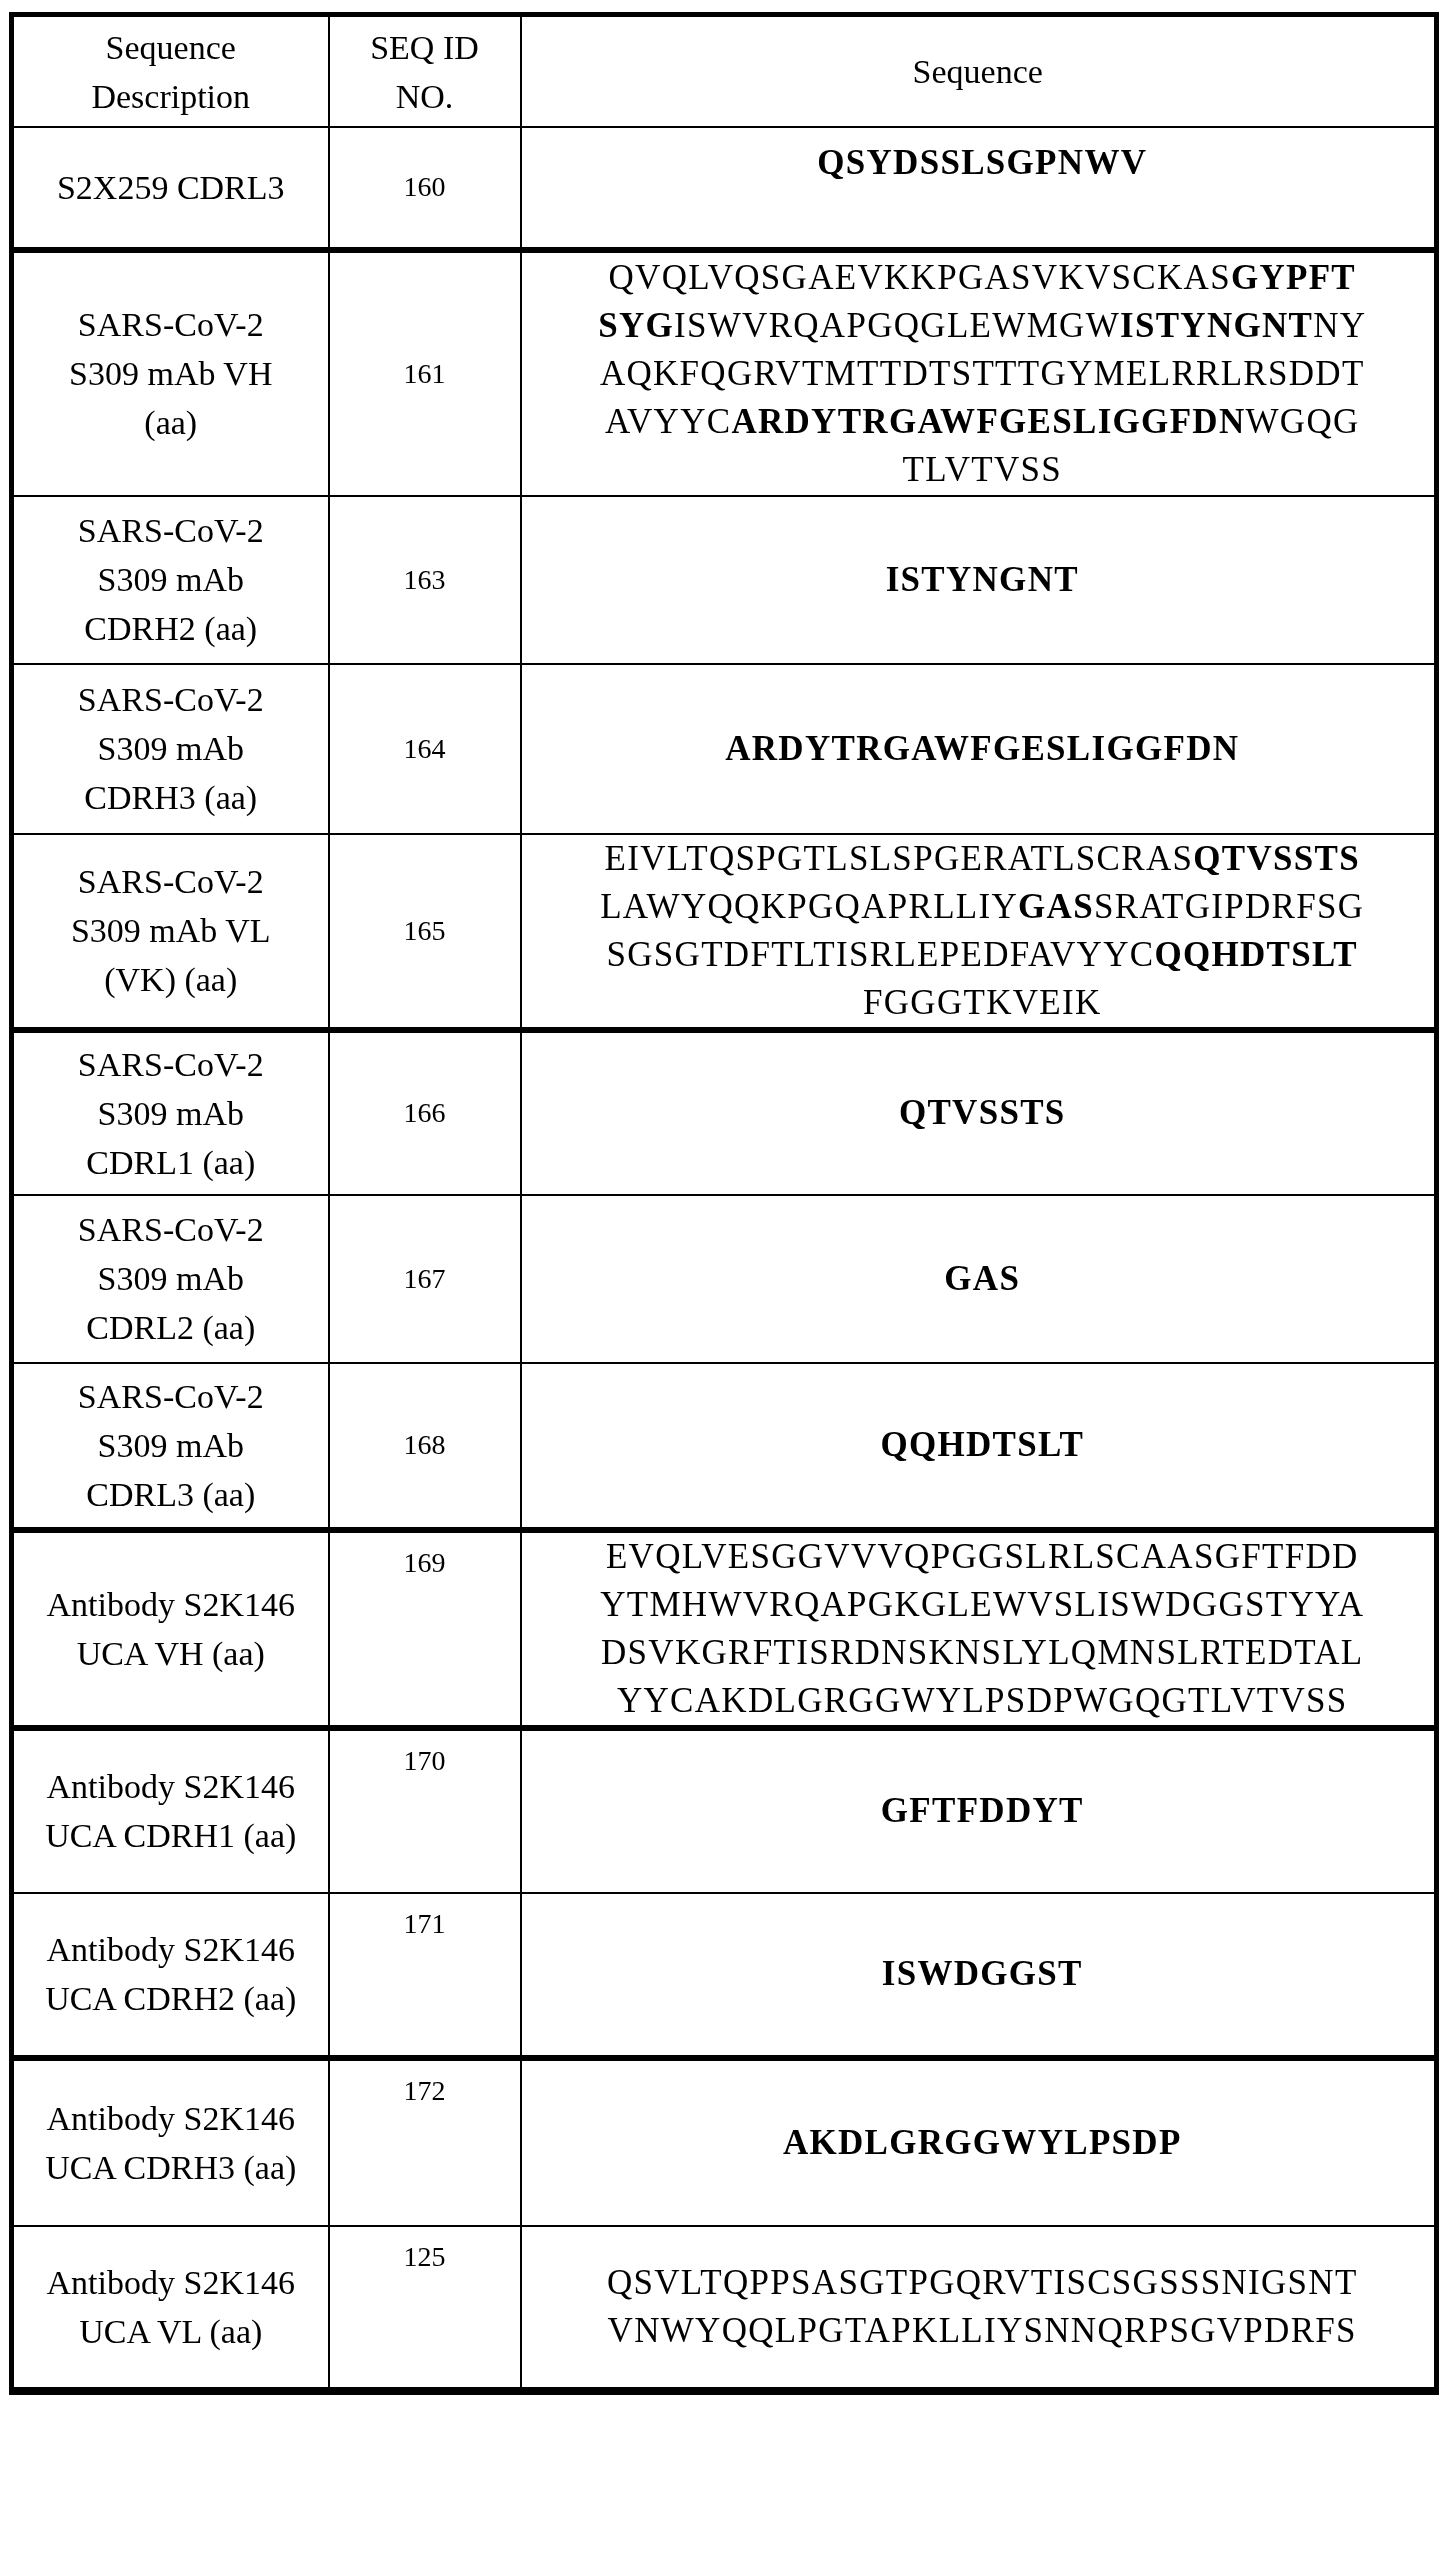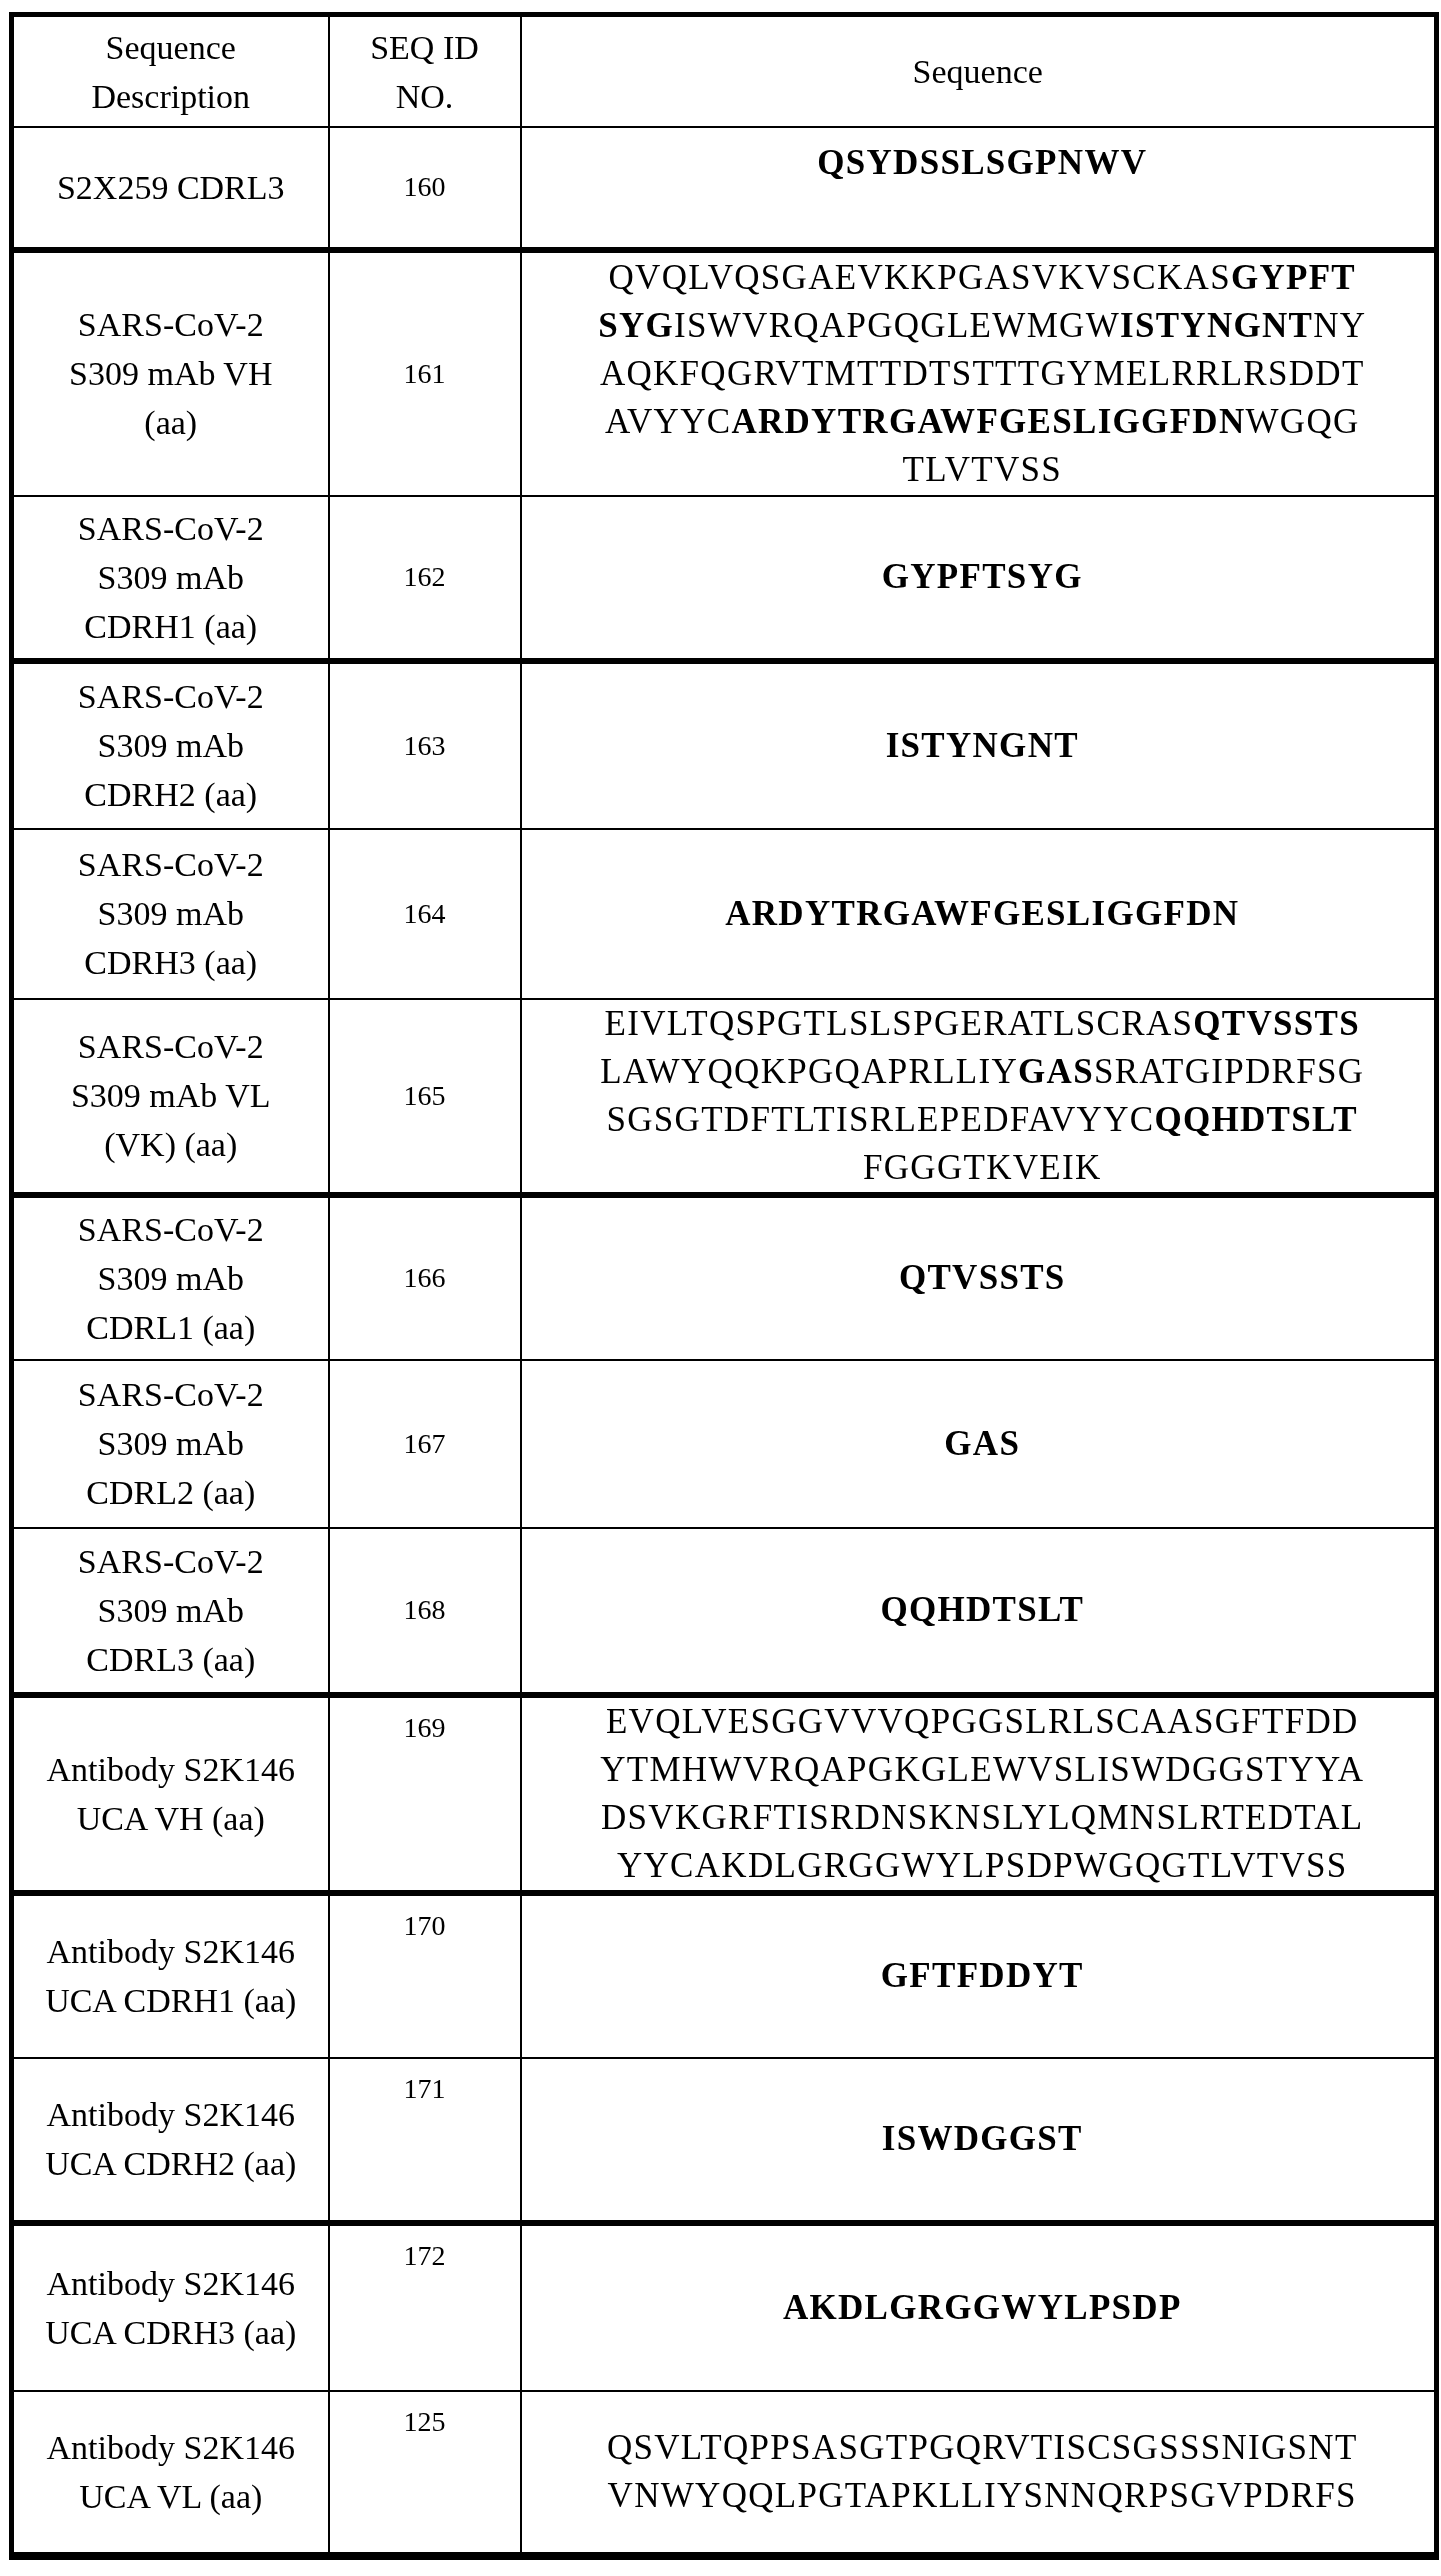--- a/index.html
+++ b/index.html
@@ -105,27 +105,20 @@
         <td class="sid">161</td>
         <td class="seq">
             <div class="seq-line"><span>QVQLVQSGAEVKKPGASVKVSCKAS</span><b>GYPFT</b></div>
             <div class="seq-line"><b>SYG</b><span>ISWVRQAPGQGLEWMGW</span><b>ISTYNGNT</b><span>NY</span></div>
             <div class="seq-line"><span>AQKFQGRVTMTTDTSTTTGYMELRRLRSDDT</span></div>
             <div class="seq-line"><span>AVYYC</span><b>ARDYTRGAWFGESLIGGFDN</b><span>WGQG</span></div>
             <div class="seq-line"><span>TLVTVSS</span></div>
           </td>
       </tr>
 
-      <tr class="tb" style="height:162px">
-        <td class="desc">SARS-CoV-2 S309 mAb CDRH1 (aa)</td>
-        <td class="sid">162</td>
-        <td class="seq">
-            <div class="seq-line"><b>GYPFTSYG</b></div>
-          </td>
-      </tr>
 
       <tr style="height:168px">
         <td class="desc">SARS-CoV-2 S309 mAb CDRH2 (aa)</td>
         <td class="sid">163</td>
         <td class="seq">
             <div class="seq-line"><b>ISTYNGNT</b></div>
           </td>
       </tr>
 
       <tr style="height:170px">

